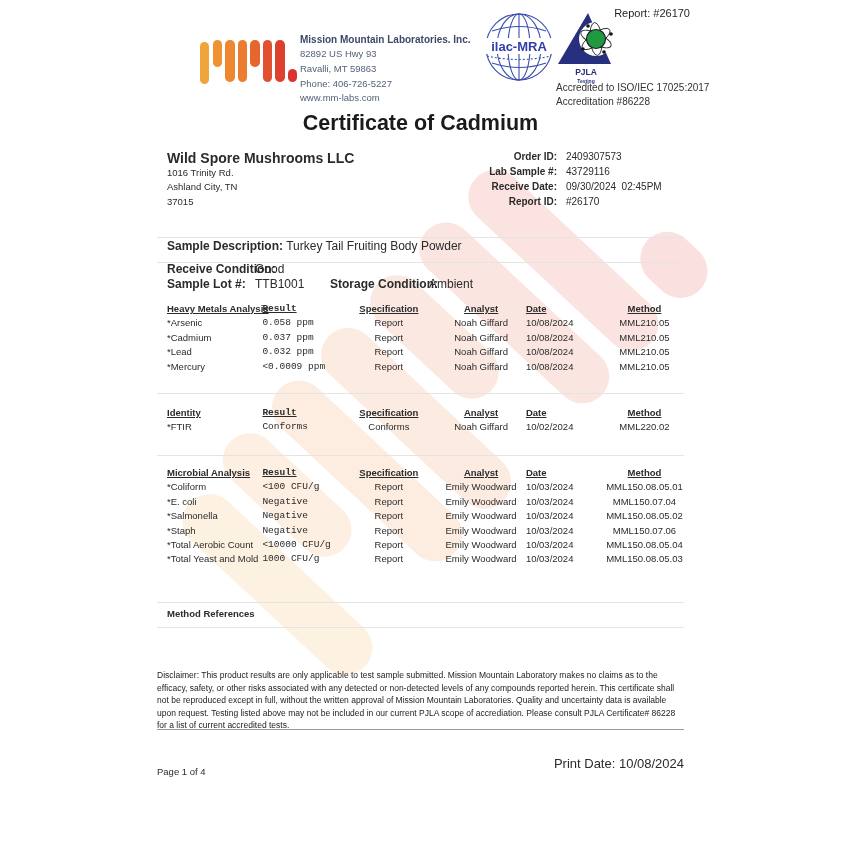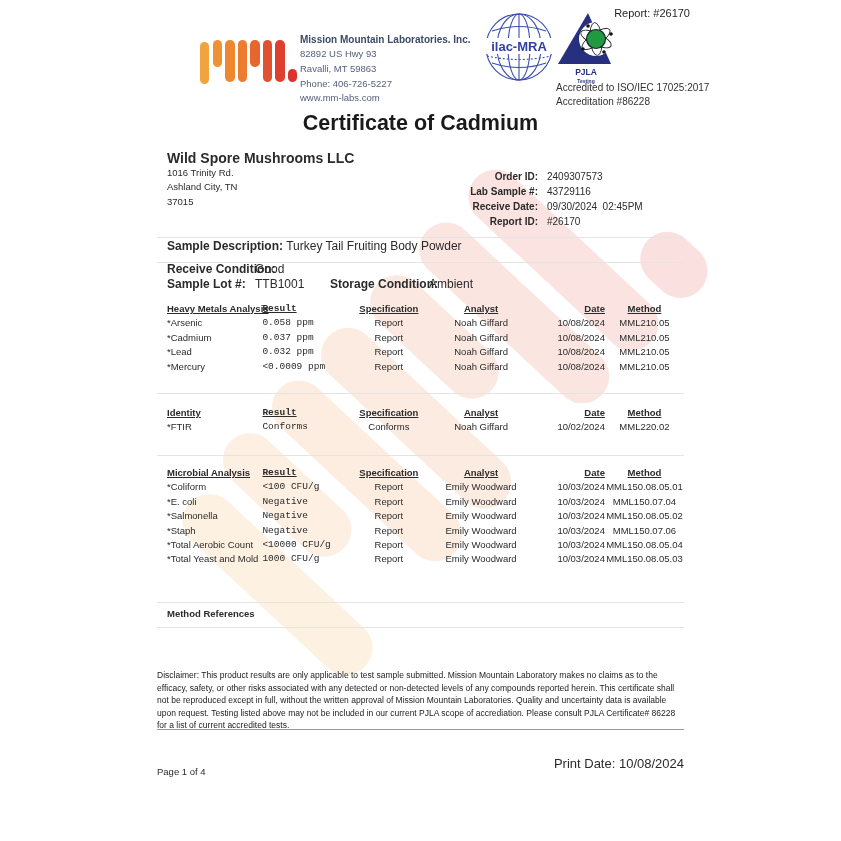--- a/index.html
+++ b/index.html
@@ -16,41 +16,41 @@
   #lab-info .lab-name{font-size:10px;font-weight:bold;color:#3b4a68;line-height:15px;}
   #lab-info .lab-line{font-size:9.5px;color:#55607a;line-height:14.8px;}
   #ilac-logo{left:483px;top:11px;}
   #pjla-logo{left:556px;top:12px;}
   #accreditation{left:556px;top:81px;font-size:10px;color:#333;line-height:13.5px;white-space:nowrap;}
   
   #page-title{left:157px;top:111px;width:527px;text-align:center;font-size:21.5px;font-weight:bold;color:#1a1a1a;}
   
   #customer{left:167px;top:151px;font-size:9.5px;line-height:14.5px;color:#2b2b2b;}
   #customer .cust-name{font-weight:bold;font-size:14px;}
-  #order-info{left:361px;top:150px;margin-top:20px;}
+  #order-info{left:380px;top:150px;}
   .order-row{display:flex;height:14.9px;font-size:10px;line-height:14.9px;}
   .order-label{width:177px;text-align:right;font-weight:bold;}
   .order-value{margin-left:9px;white-space:pre;}
   
   .hr{position:absolute;left:157px;width:527px;height:1px;background:#e4e4e4;}
   .hr.dark{background:#9a9a9a;}
   
   .line-row{position:absolute;left:167px;font-size:12px;line-height:12px;white-space:nowrap;}
   .b{font-weight:bold;}
   .pos{position:absolute;top:0;}
   
   .dtable{position:absolute;left:157px;width:527px;}
   .trow{display:flex;height:14.4px;font-size:9.5px;line-height:14.4px;white-space:nowrap;}
   .thead .cell{font-weight:bold;text-decoration:underline;}
   .cell{overflow:visible;}
   .col-name{width:20%;text-align:left;padding-left:10px;box-sizing:border-box;}
   .col-result{width:15%;text-align:left;font-family:Liberation Mono, monospace;}
   .col-spec{width:18%;text-align:center;}
   .col-analyst{width:17%;text-align:center;}
-  .col-date{width:15%;text-align:right;}
+  .col-date{width:15%;text-align:left;}
   .col-method{width:15%;text-align:center;}
   
   #method-references{left:167px;top:608px;font-size:9.5px;font-weight:bold;}
   #disclaimer{left:157px;top:669px;width:527px;font-size:8.5px;line-height:12.6px;color:#222;}
   #print-date{top:756px;right:157px;font-size:13px;}
   #page-footer{left:157px;top:766px;font-size:9.5px;}
   
   #mml-watermark{left:166px;top:270px;display:flex;transform:rotate(-47deg);}
 </style>
 </head>

